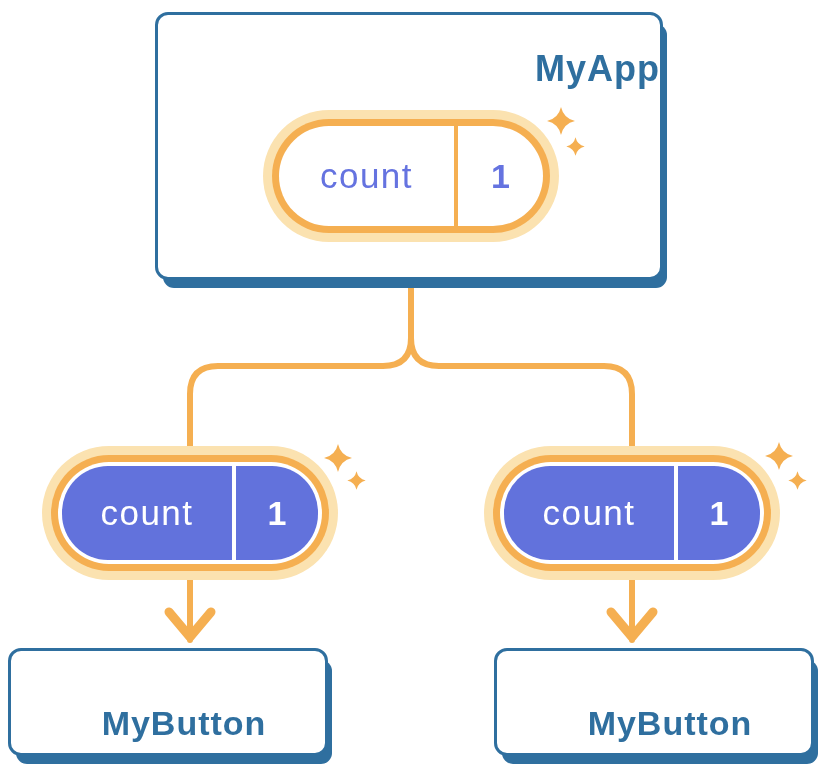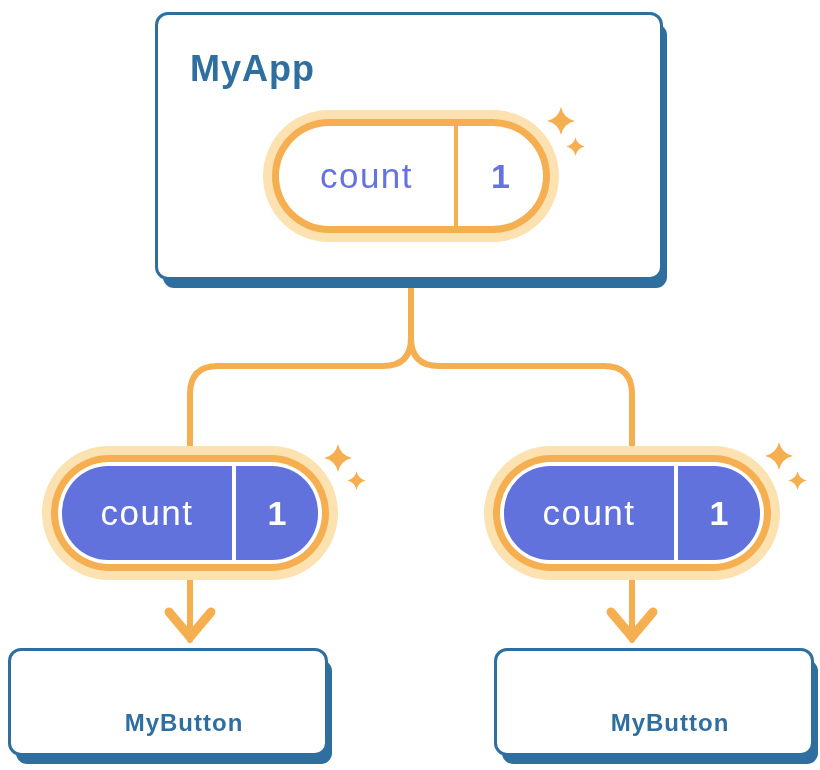--- a/index.html
+++ b/index.html
@@ -25,24 +25,24 @@
   }
   .root-card { left:155px; top:12px; width:508px; height:268px; }
   .child-card {
     top:648px; width:320px; height:108px;
     display:flex; align-items:center; justify-content:center;
   }
   .child-card.left  { left:8px; }
   .child-card.right { left:494px; }
   .node-title {
     color:var(--blue); font-weight:700; letter-spacing:1px;
-    font-size:36px; text-align:left;padding-left:32px;
+    font-size:36px; text-align:right;padding-left:32px;
   }
   .root-card .node-title { margin-top:33px; }
-  .child-card .node-title { font-size:24px;margin-top:42px; }
+  .child-card .node-title { font-size:34px;margin-top:42px; }
   
   .pill {
     position:absolute; box-sizing:border-box; width:296px;
     background:var(--cream); border-radius:70px; padding:9px; z-index:3;
   }
   .pill .ring {
     box-sizing:border-box; width:100%; height:100%;
     background:var(--orange); border-radius:60px; padding:7px;text-align:center;
   }
   .pill .gap {

